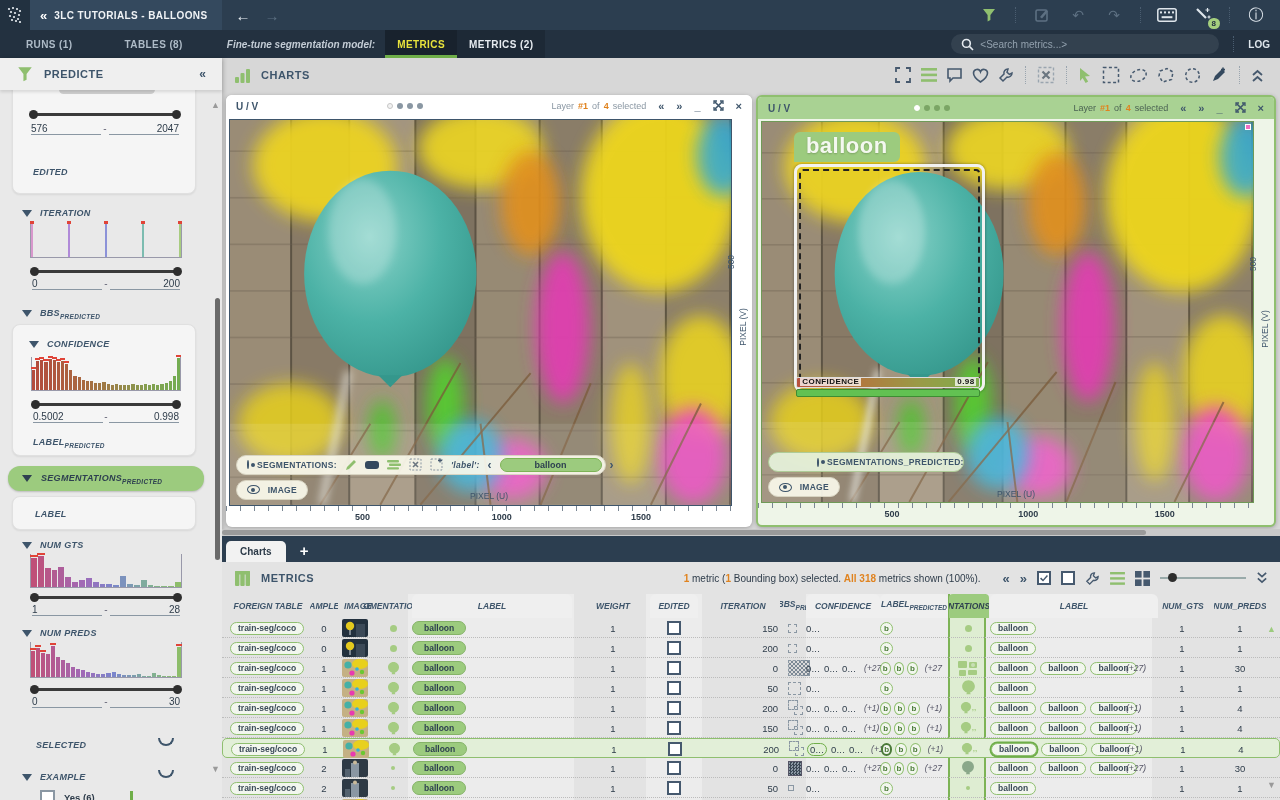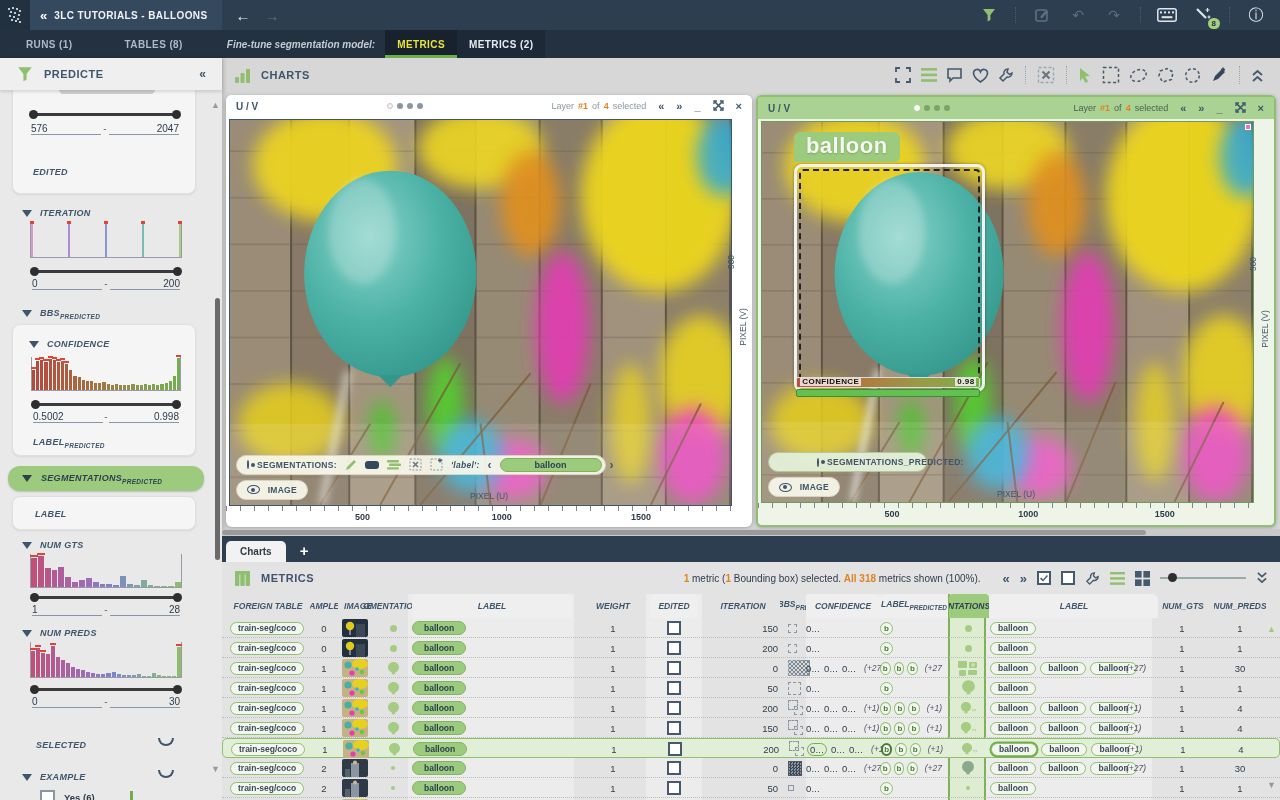--- a/index.html
+++ b/index.html
@@ -238,20 +238,30 @@
       <span class="tb-ico info-glyph">ⓘ</span>
     </div>
   </header>
 
   <nav class="navbar">
     <span class="nav-item">RUNS (1)</span>
     <span class="nav-item">TABLES (8)</span>
     <span class="run-name">Fine-tune segmentation model:</span>
     <span class="mtab mtab-active">METRICS</span>
     <span class="mtab mtab-idle">METRICS (2)</span>
+    <div class="nav-right">
+      <div class="searchbox">
+        <svg width="13" height="13" viewBox="0 0 13 13">
+            <circle cx="5.4" cy="5.4" r="3.9" fill="none" stroke="#e6ebf0" stroke-width="1.6"></circle>
+            <path d="M8.4 8.4L12 12" stroke="#e6ebf0" stroke-width="1.6"></path>
+          </svg>
+        <span class="ph">&lt;Search metrics...&gt;</span>
+      </div>
+      <span class="log-label">LOG</span>
+    </div>
   </nav>
 
   <aside class="sidebar">
     <div class="sb-head">
       <svg width="18" height="18" viewBox="0 0 16 16">
           <path d="M2 2h12l-4.6 6v5l-2.8 1.5V8z" fill="#8fbf6f"></path>
         </svg>
       <span class="sb-title">PREDICTE</span>
       <span class="sb-collapse">«</span>
     </div>
@@ -767,21 +777,21 @@
           </div>
           <div class="bbox-tag" style="left:6.5%; top:2.5%;">balloon</div>
           <div class="conf-strip" style="left:7%; top:67%; width:37.5%;">
             <div class="conf-line1">
               <span>CONFIDENCE</span>
               <span>0.98</span>
             </div>
             <div class="conf-line2"></div>
           </div>
           <span class="handle-dot" style="right:2px; top:2px;"></span>
-          <div class="ov-row greenish" style="bottom:30px; width:159px;padding-left:48px;">
+          <div class="ov-row greenish" style="bottom:30px; width:196px;padding-left:48px;">
             <span class="eye"></span>
             <span class="ov-lbl">SEGMENTATIONS_PREDICTED:</span>
           </div>
           <div class="ov-row" style="bottom:5px; width:72px;">
             <span class="eye"></span>
             <span class="ov-lbl">IMAGE</span>
           </div>
         </div>
         <div class="vruler">
           <span class="vr-txt" style="top:140px;">500</span>

